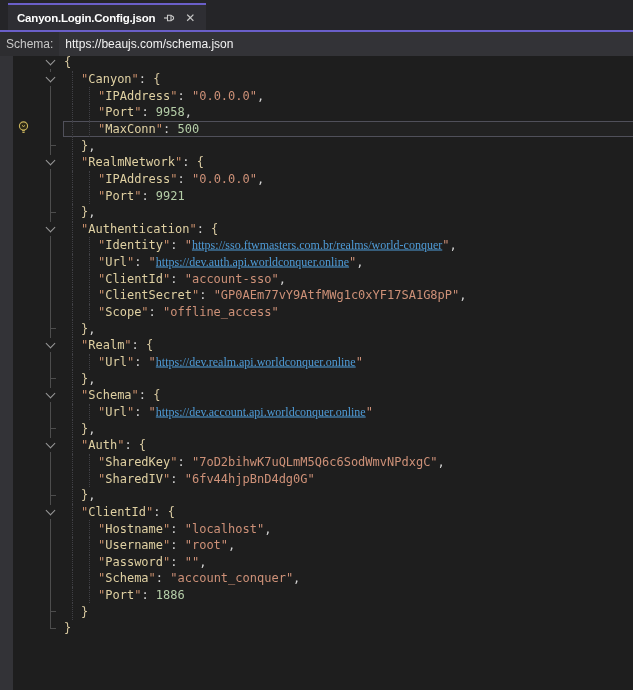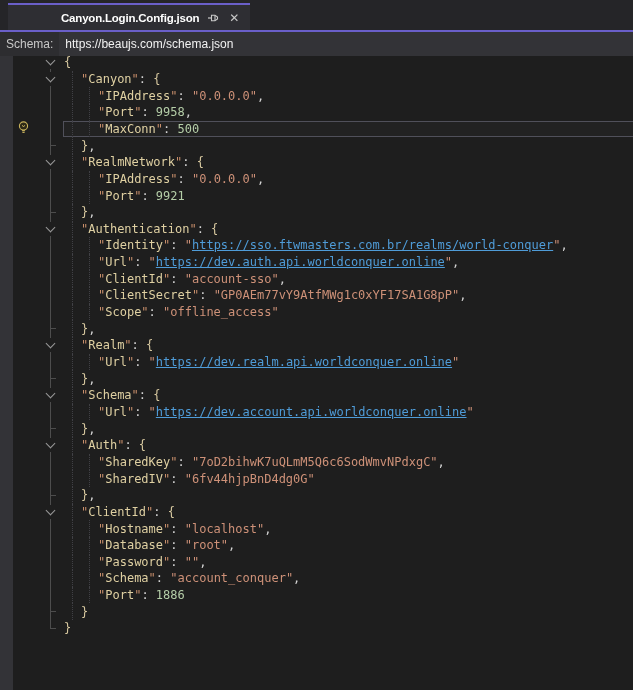--- a/index.html
+++ b/index.html
@@ -10,21 +10,21 @@
     -webkit-font-smoothing:antialiased;
   }
   
   .tabstrip{position:absolute;top:0;left:0;right:0;height:32px;background:var(--stripBg);z-index:3;}
   .tabstrip-accent{position:absolute;top:30px;left:0;right:0;height:2px;background:var(--accent);}
   .tab{
     position:absolute;left:8px;top:3px;height:27px;box-sizing:border-box;
     background:var(--tabBg);border-top:2px solid var(--accent);
     display:inline-flex;align-items:center;padding:0 9px;gap:7px;
   }
-  .tab-title{font-size:11.5px;font-weight:700;color:var(--tabText);letter-spacing:-0.2px;white-space:nowrap;margin-left:44px;}
+  .tab-title{font-size:11.5px;font-weight:700;color:var(--tabText);letter-spacing:-0.2px;white-space:nowrap;}
   .tab-ico{display:inline-flex;align-items:center;justify-content:center;width:14px;height:14px;cursor:pointer;}
   .close-x{font-size:12px;color:#C8C8C8;line-height:1;font-weight:400;}
   
   .schemabar{position:absolute;top:32px;left:0;right:0;height:24px;background:var(--barBg);z-index:3;display:flex;align-items:stretch;}
   .schema-label{font-size:12px;color:var(--barLabel);line-height:24px;padding:0 6px 0 6px;white-space:nowrap;}
   .schema-combo{flex:1;background:var(--comboBg);display:flex;align-items:center;}
   .schema-value{font-size:12px;color:var(--barValue);padding-left:6px;white-space:nowrap;}
   
   .editor{position:absolute;top:54px;left:0;right:0;bottom:0;background:var(--editorBg);z-index:1;overflow:hidden;
     font-family:"DejaVu Sans Mono",monospace;font-size:12px;color:#D4D4D4;}
@@ -41,21 +41,21 @@
   .chev{width:6px;height:6px;border-right:1.5px solid var(--chevc);border-bottom:1.5px solid var(--chevc);
     transform:rotate(45deg);margin-top:-3px;}
   .tick{position:absolute;left:50px;top:8px;width:6px;height:1px;background:var(--outline);}
   .txt{position:absolute;top:50%;transform:translateY(-50%);white-space:pre;}
   .txt .q{color:var(--quote);}
   .txt .k{color:var(--key);}
   .txt .s{color:var(--str);}
   .txt .n{color:var(--num);}
   .txt .b{color:var(--brace);}
   .txt .w{color:var(--punc);}
-  .txt .u{color:var(--link);text-decoration:underline;cursor:pointer;}
+  .txt .u{color:var(--link);text-decoration:underline;cursor:pointer;font-family:Liberation Serif, serif;}
   .bulb{position:absolute;left:16px;top:50%;transform:translateY(-50%);}
 </style>
 </head>
 <body>
 
 <div class="tabstrip">
   <div class="tab">
     <span class="tab-title">Canyon.Login.Config.json</span>
     <span class="tab-ico">
       <svg width="12" height="12" viewBox="0 0 12 12">
@@ -244,21 +244,21 @@
         <span class="txt" style="left: 81px;"><span class="q">"</span><span class="k">ClientId</span><span class="q">"</span><span class="w">: </span><span class="b">{</span></span>
       </div>
       <div class="line" style="top: 466.2px;">
         <i class="guide" style="left: 72px;"></i>
         <i class="guide" style="left: 89px;"></i>
         <span class="txt" style="left: 98px;"><span class="q">"</span><span class="k">Hostname</span><span class="q">"</span><span class="w">: </span><span class="s">"localhost"</span><span class="w">,</span></span>
       </div>
       <div class="line" style="top: 482.85px;">
         <i class="guide" style="left: 72px;"></i>
         <i class="guide" style="left: 89px;"></i>
-        <span class="txt" style="left: 98px;"><span class="q">"</span><span class="k">Database</span><span class="q">"</span><span class="w">: </span><span class="s">"root"</span><span class="w">,</span></span>
+        <span class="txt" style="left: 98px;"><span class="q">"</span><span class="k">Username</span><span class="q">"</span><span class="w">: </span><span class="s">"root"</span><span class="w">,</span></span>
       </div>
       <div class="line" style="top: 499.5px;">
         <i class="guide" style="left: 72px;"></i>
         <i class="guide" style="left: 89px;"></i>
         <span class="txt" style="left: 98px;"><span class="q">"</span><span class="k">Password</span><span class="q">"</span><span class="w">: </span><span class="s">""</span><span class="w">,</span></span>
       </div>
       <div class="line" style="top: 516.15px;">
         <i class="guide" style="left: 72px;"></i>
         <i class="guide" style="left: 89px;"></i>
         <span class="txt" style="left: 98px;"><span class="q">"</span><span class="k">Schema</span><span class="q">"</span><span class="w">: </span><span class="s">"account_conquer"</span><span class="w">,</span></span>

